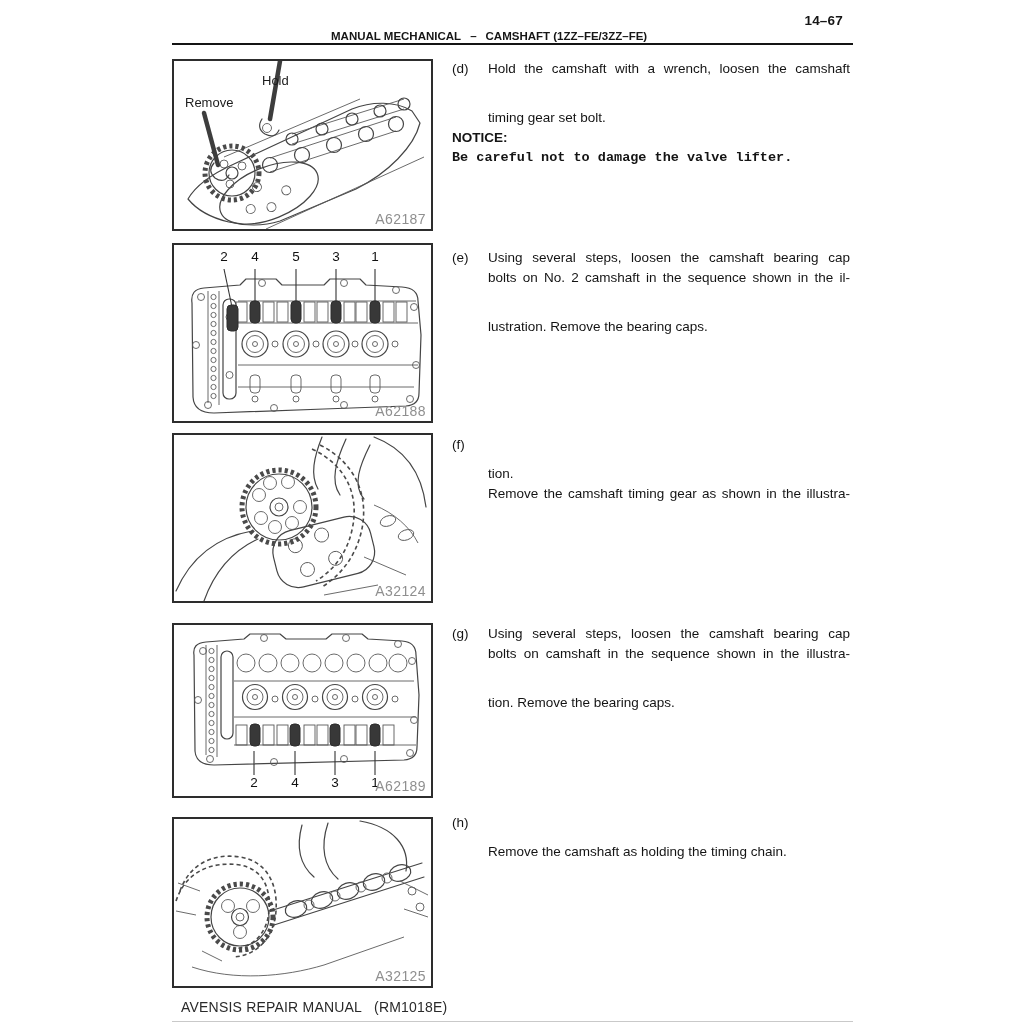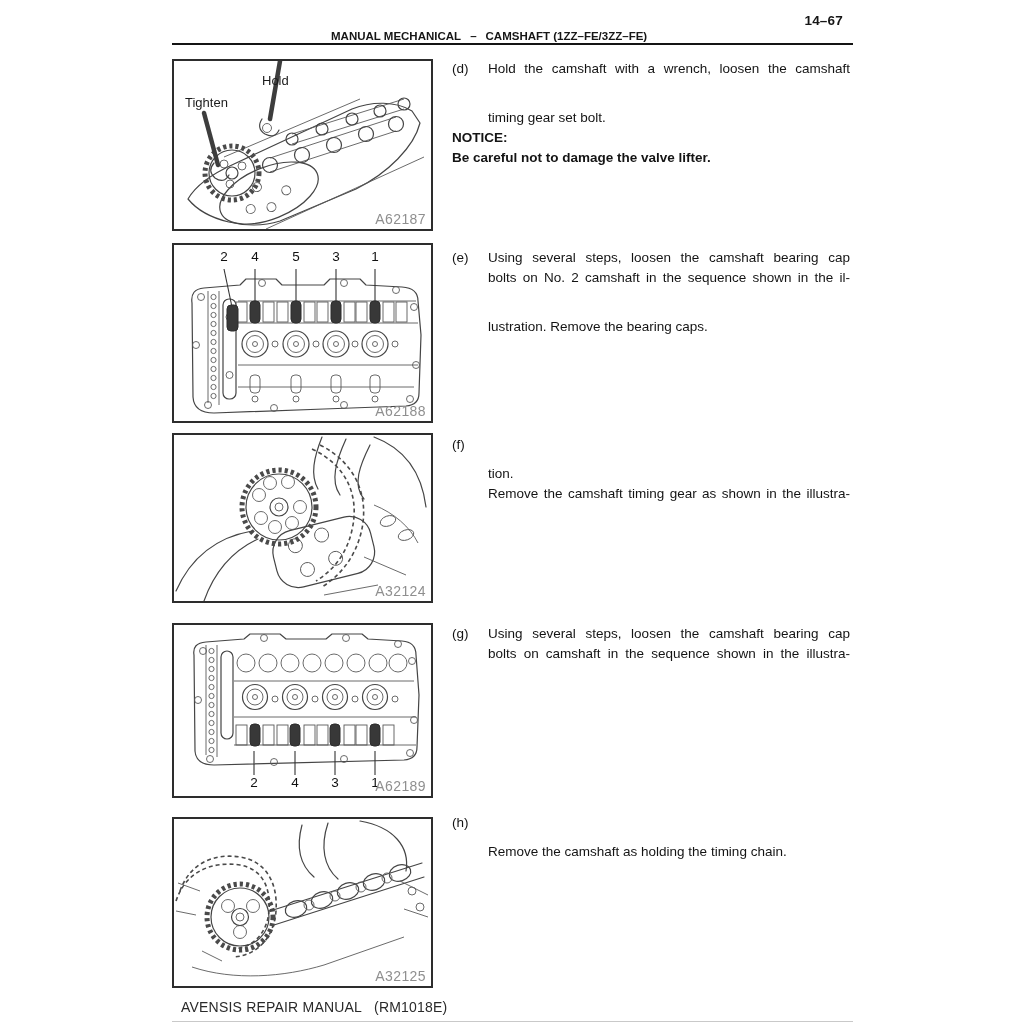--- a/index.html
+++ b/index.html
@@ -19,21 +19,21 @@
   .fig-label { position:absolute; font-size:13px; color:#1b1b1b; }
   .callout { position:absolute; transform:translateX(-50%); font-size:13.5px; color:#101010; }
 
   .step { position:absolute; left:452px; width:398px; font-size:13.5px; line-height:20px; color:#141414; }
   .step-row { display:flex; }
   .step-label { width:36px; flex:none; }
   .step-body { flex:1; }
   .jline { text-align:justify; text-align-last:justify; }
   .jline.last { text-align-last:left;margin-top:29px; }
   .notice-label { font-weight:bold; }
-  .notice-text { font-weight:bold; text-align:justify; text-align-last:left; }
+  .notice-text { font-weight:bold; text-align:justify; text-align-last:left;font-family:Liberation Mono, monospace; }
 
   .footer { position:absolute; left:181px; top:999px; font-size:14px; color:#2a2a2a; letter-spacing:.2px; }
   .footer .code { margin-left:12px; }
 
   .art { stroke:#454545; stroke-width:1.2; fill:none; stroke-linecap:round; stroke-linejoin:round; }
   .art-thin { stroke:#5a5a5a; stroke-width:0.9; fill:none; }
   .dark { fill:#383838; stroke:#2c2c2c; stroke-width:1; }
   .teeth { stroke:#4a4a4a; stroke-width:5; fill:none; stroke-dasharray:3.2,3; }
   .chain { stroke:#4a4a4a; stroke-width:1.6; fill:none; stroke-dasharray:4,3; }
 </style>
@@ -87,21 +87,21 @@
       <circle class="art" cx="230" cy="43" r="6" fill="#fff"></circle>
 
       <path d="M30,52 L44,104" stroke="#3d3d3d" stroke-width="4.5" fill="none" stroke-linecap="round"></path>
       <path class="art" d="M40,102 q-7,8 1,15 q9,6 14,-3"></path>
 
       <path d="M106,0 L96,58" stroke="#3d3d3d" stroke-width="4.5" fill="none" stroke-linecap="round"></path>
       <path class="art" d="M88,58 q-6,9 3,15 q10,5 14,-4"></path>
       <circle class="art-thin" cx="93" cy="67" r="4.5"></circle>
     </svg>
     <span class="fig-label" style="left:88px; top:12px;">Hold</span>
-    <span class="fig-label" style="left:11px; top:34px;">Tighten</span>
+    <span class="fig-label" style="left:11px; top:34px;">Remove</span>
     <span class="fig-code">A62187</span>
   </div>
 
   <div class="fig-box" style="top:243px; height:180px;">
     <svg viewBox="0 0 257 176">
 
       <path class="art" d="M18,58 Q16,44 30,43 L66,40 L72,34 L102,34 L108,40 L150,40 L156,34 L186,34 L192,40 L228,42 Q244,43 244,56 L247,90 L245,148 Q245,160 232,161 L150,164 L40,168 Q20,168 19,152 Z"></path>
 
       <circle class="art-thin" cx="27" cy="52" r="3.5"></circle>
         <circle class="art-thin" cx="88" cy="38" r="3.5"></circle>
@@ -431,20 +431,21 @@
       </div>
     </div>
   </div>
 
   <div class="step" style="top:624px;">
     <div class="step-row">
       <div class="step-label">(g)</div>
       <div class="step-body">
         <div class="jline">Using several steps, loosen the camshaft bearing cap</div>
         <div class="jline">bolts on camshaft in the sequence shown in the illustra-</div>
+        <div class="jline last">tion. Remove the bearing caps.</div>
       </div>
     </div>
   </div>
 
   <div class="step" style="top:813px;">
     <div class="step-row">
       <div class="step-label">(h)</div>
       <div class="step-body">
         <div class="jline last">Remove the camshaft as holding the timing chain.</div>
       </div>

